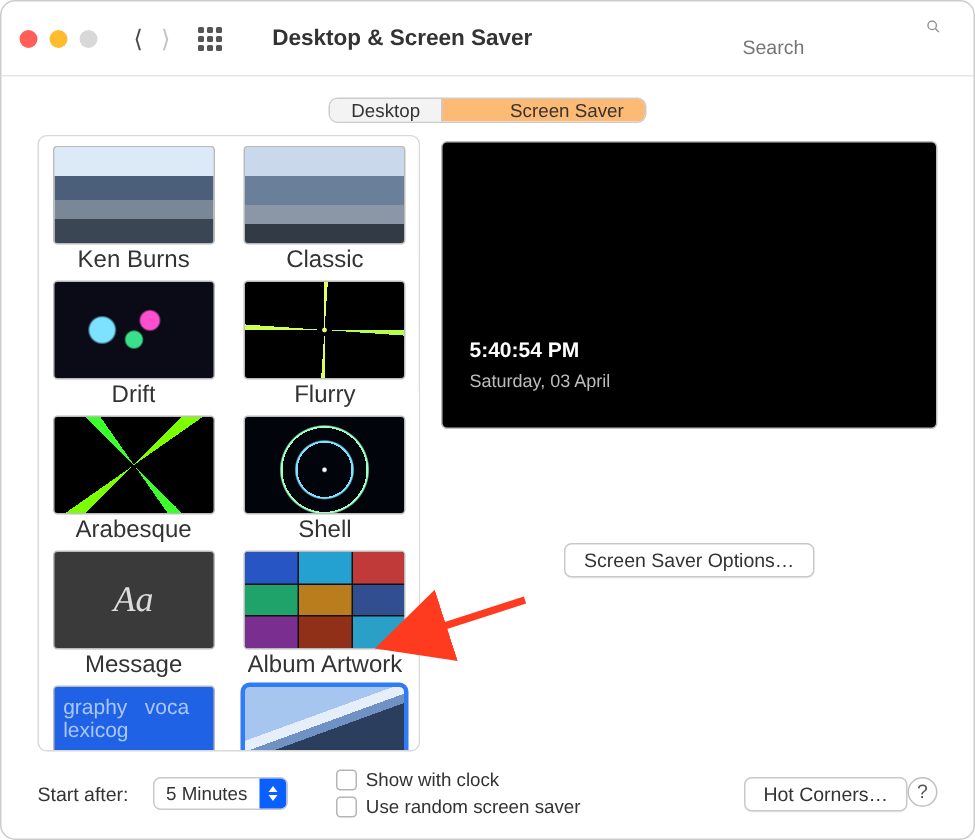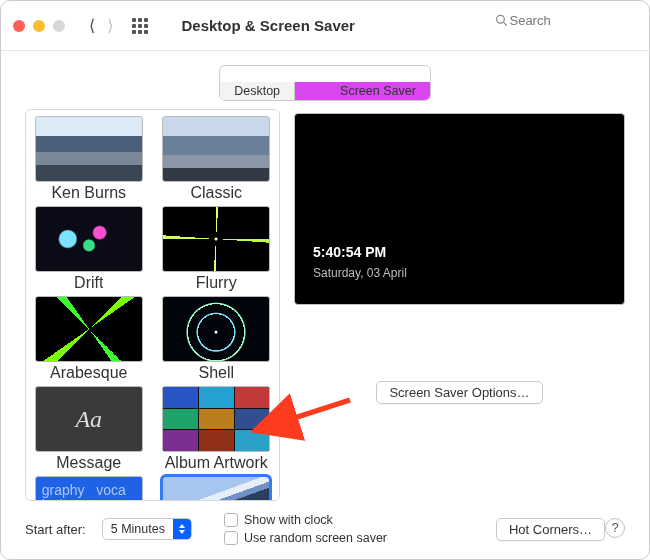--- a/index.html
+++ b/index.html
@@ -36,40 +36,41 @@
   .tl.yellow { background: #febc2e; }
   .tl.green { background: #d8d8d8; }
   .nav-arrows { display: flex; gap: 12px; color: #888; margin-left: 6px; }
   .nav-arrows .na { font-size: 16px; cursor: default; color:#4a4a4a; }
   .nav-arrows .na.disabled { color: #c3c3c3; }
   .grid-icon { width: 16px; height: 16px; display: grid; grid-template-columns: repeat(3,4px); grid-template-rows: repeat(3,4px); gap: 2px; margin-left: 8px; }
   .grid-icon span { background:#555; border-radius:1px; }
   .title { font-weight: 600; font-size: 15px; margin-left: 24px; flex: 0 0 auto; }
   .spacer { flex: 1; }
   .search {
-    display: flex; align-items: flex-start;
+    display: flex; align-items: flex-end;
     width: 150px; height: 26px;
     gap: 2px;
     padding: 0 8px;
     color: #999;
+    flex-direction: column;
   }
   .search svg { width: 14px; height: 14px; fill: #888; }
   .search input { border: none; outline: none; font-size: 13px; width: 100%; background: transparent; color:#333; }
 
   .tabswrap {
     display:flex; justify-content:center;
     padding: 14px 0 8px 0;
   }
   .segcontrol {
-    display:flex; border:1px solid #ccc; border-radius:6px; overflow:hidden; height:36px;align-items:flex-end;
+    display:flex; border:1px solid #ccc; border-radius:6px; overflow:hidden; height:17px;
   }
   .segcontrol .seg {
     padding: 2px 14px; font-size:12.5px; color:#333; display:flex; align-items:center; background:#f3f3f3;
   }
-  .segcontrol .seg.active { background:#d946ef; font-weight: 500; padding-left: 45px; }
+  .segcontrol .seg.active { background:#fdba74; font-weight: 500; padding-left: 45px; }
   .segcontrol .seg + .seg { border-left:1px solid #ccc; }
 
   .content {
     flex:1; display:flex; padding: 0 24px 6px 24px; gap: 14px; min-height:0;
   }
   .left-panel {
     width: 255px; flex: 0 0 255px;
     border:1px solid #d8d8d8; border-radius:6px;
     background:#fff;
     overflow-y:auto;

